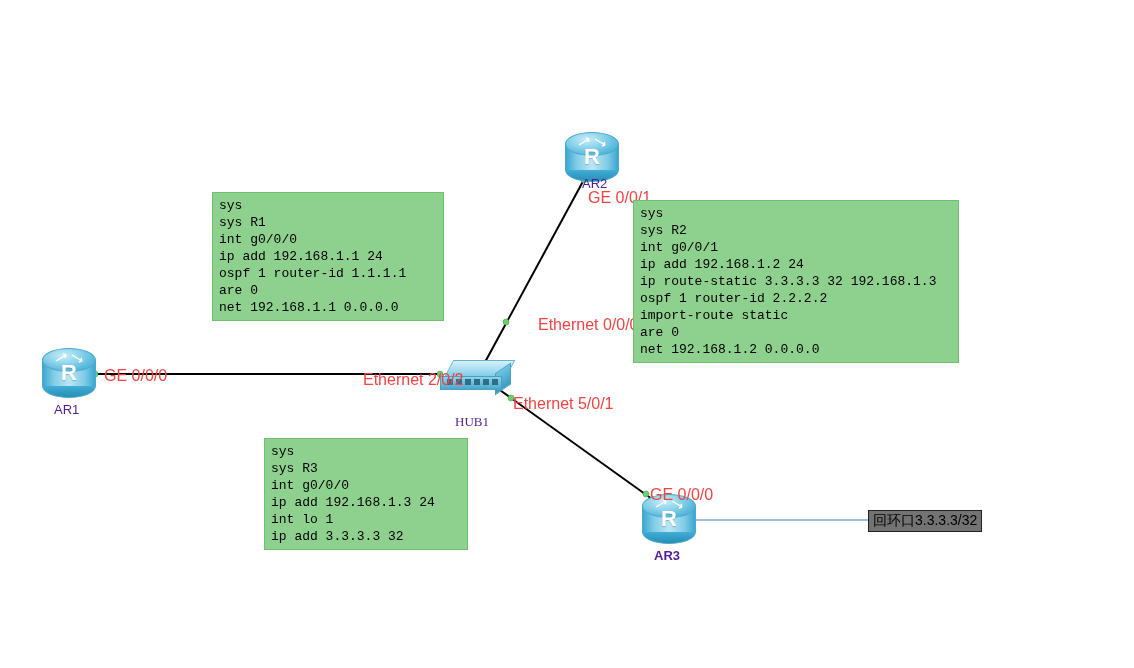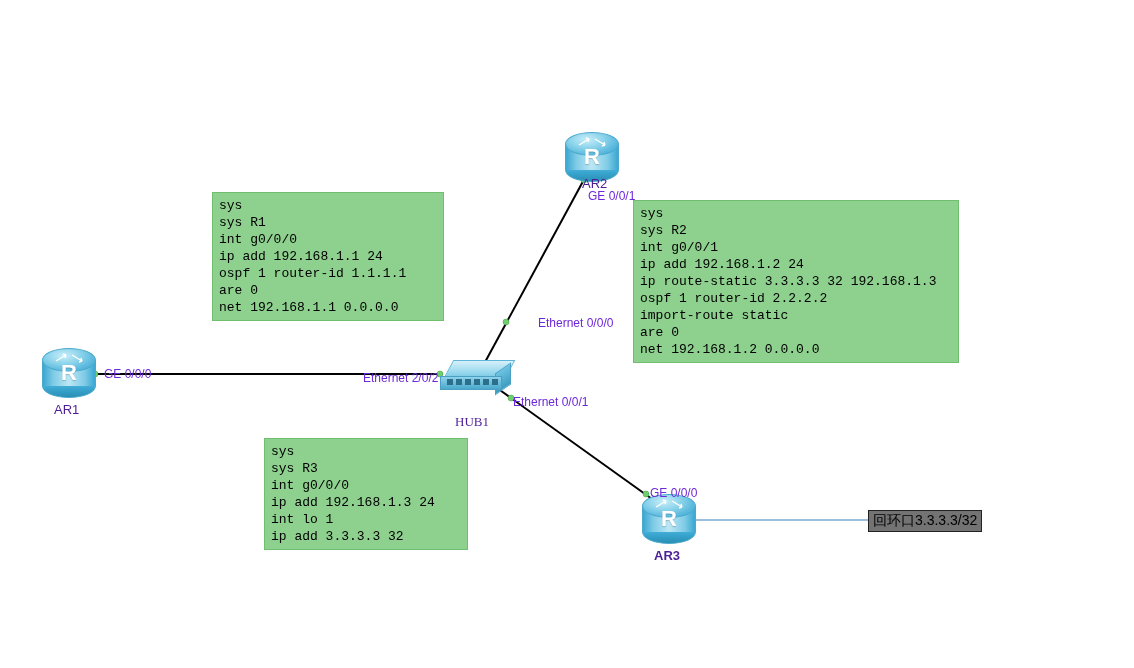--- a/index.html
+++ b/index.html
@@ -34,22 +34,22 @@
     stroke-width: 0.5;
   }
   .device-label {
     position: absolute;
     font-size: 13px;
     color: #4c1d95;
     white-space: nowrap;
   }
   .port-label {
     position: absolute;
-    font-size: 12px;
-    color: #6d28d9;
+    font-size: 16px;
+    color: #ef4444;
     white-space: nowrap;
   }
   .code-box {
     position: absolute;
     background: #8ed08e;
     border: 1px solid #6fbf6f;
     font-family: "Consolas", "Courier New", monospace;
     font-size: 13px;
     line-height: 17px;
     padding: 4px 6px;
@@ -219,21 +219,21 @@
       <span></span>
       <span></span>
       <span></span>
       <span></span>
       <span></span>
       <span></span>
     </div>
 </div>
 <div class="device-label" style="left:455px; top:414px;font-family:Liberation Serif, serif;">HUB1</div>
 <div class="port-label" style="left:538px; top:316px;">Ethernet 0/0/0</div>
-<div class="port-label" style="left:513px; top:395px;">Ethernet 0/0/1</div>
+<div class="port-label" style="left:513px; top:395px;">Ethernet 5/0/1</div>
 <div class="port-label" style="left:363px; top:371px;">Ethernet 2/0/2</div>
 
 <div class="router" style="left:642px; top:494px;">
   <div class="cyl-bottom"></div>
   <div class="cyl-body"></div>
   <div class="cyl-top"></div>
   <svg class="top-arrows" viewBox="0 0 34 16">
       <g stroke="#fff" stroke-width="1.4" fill="none">
         <path d="M4 10 L14 4 M14 4 L11 3 M14 4 L13 7"></path>
         <path d="M20 4 L30 10 M30 10 L27 11 M30 10 L29 7"></path>

